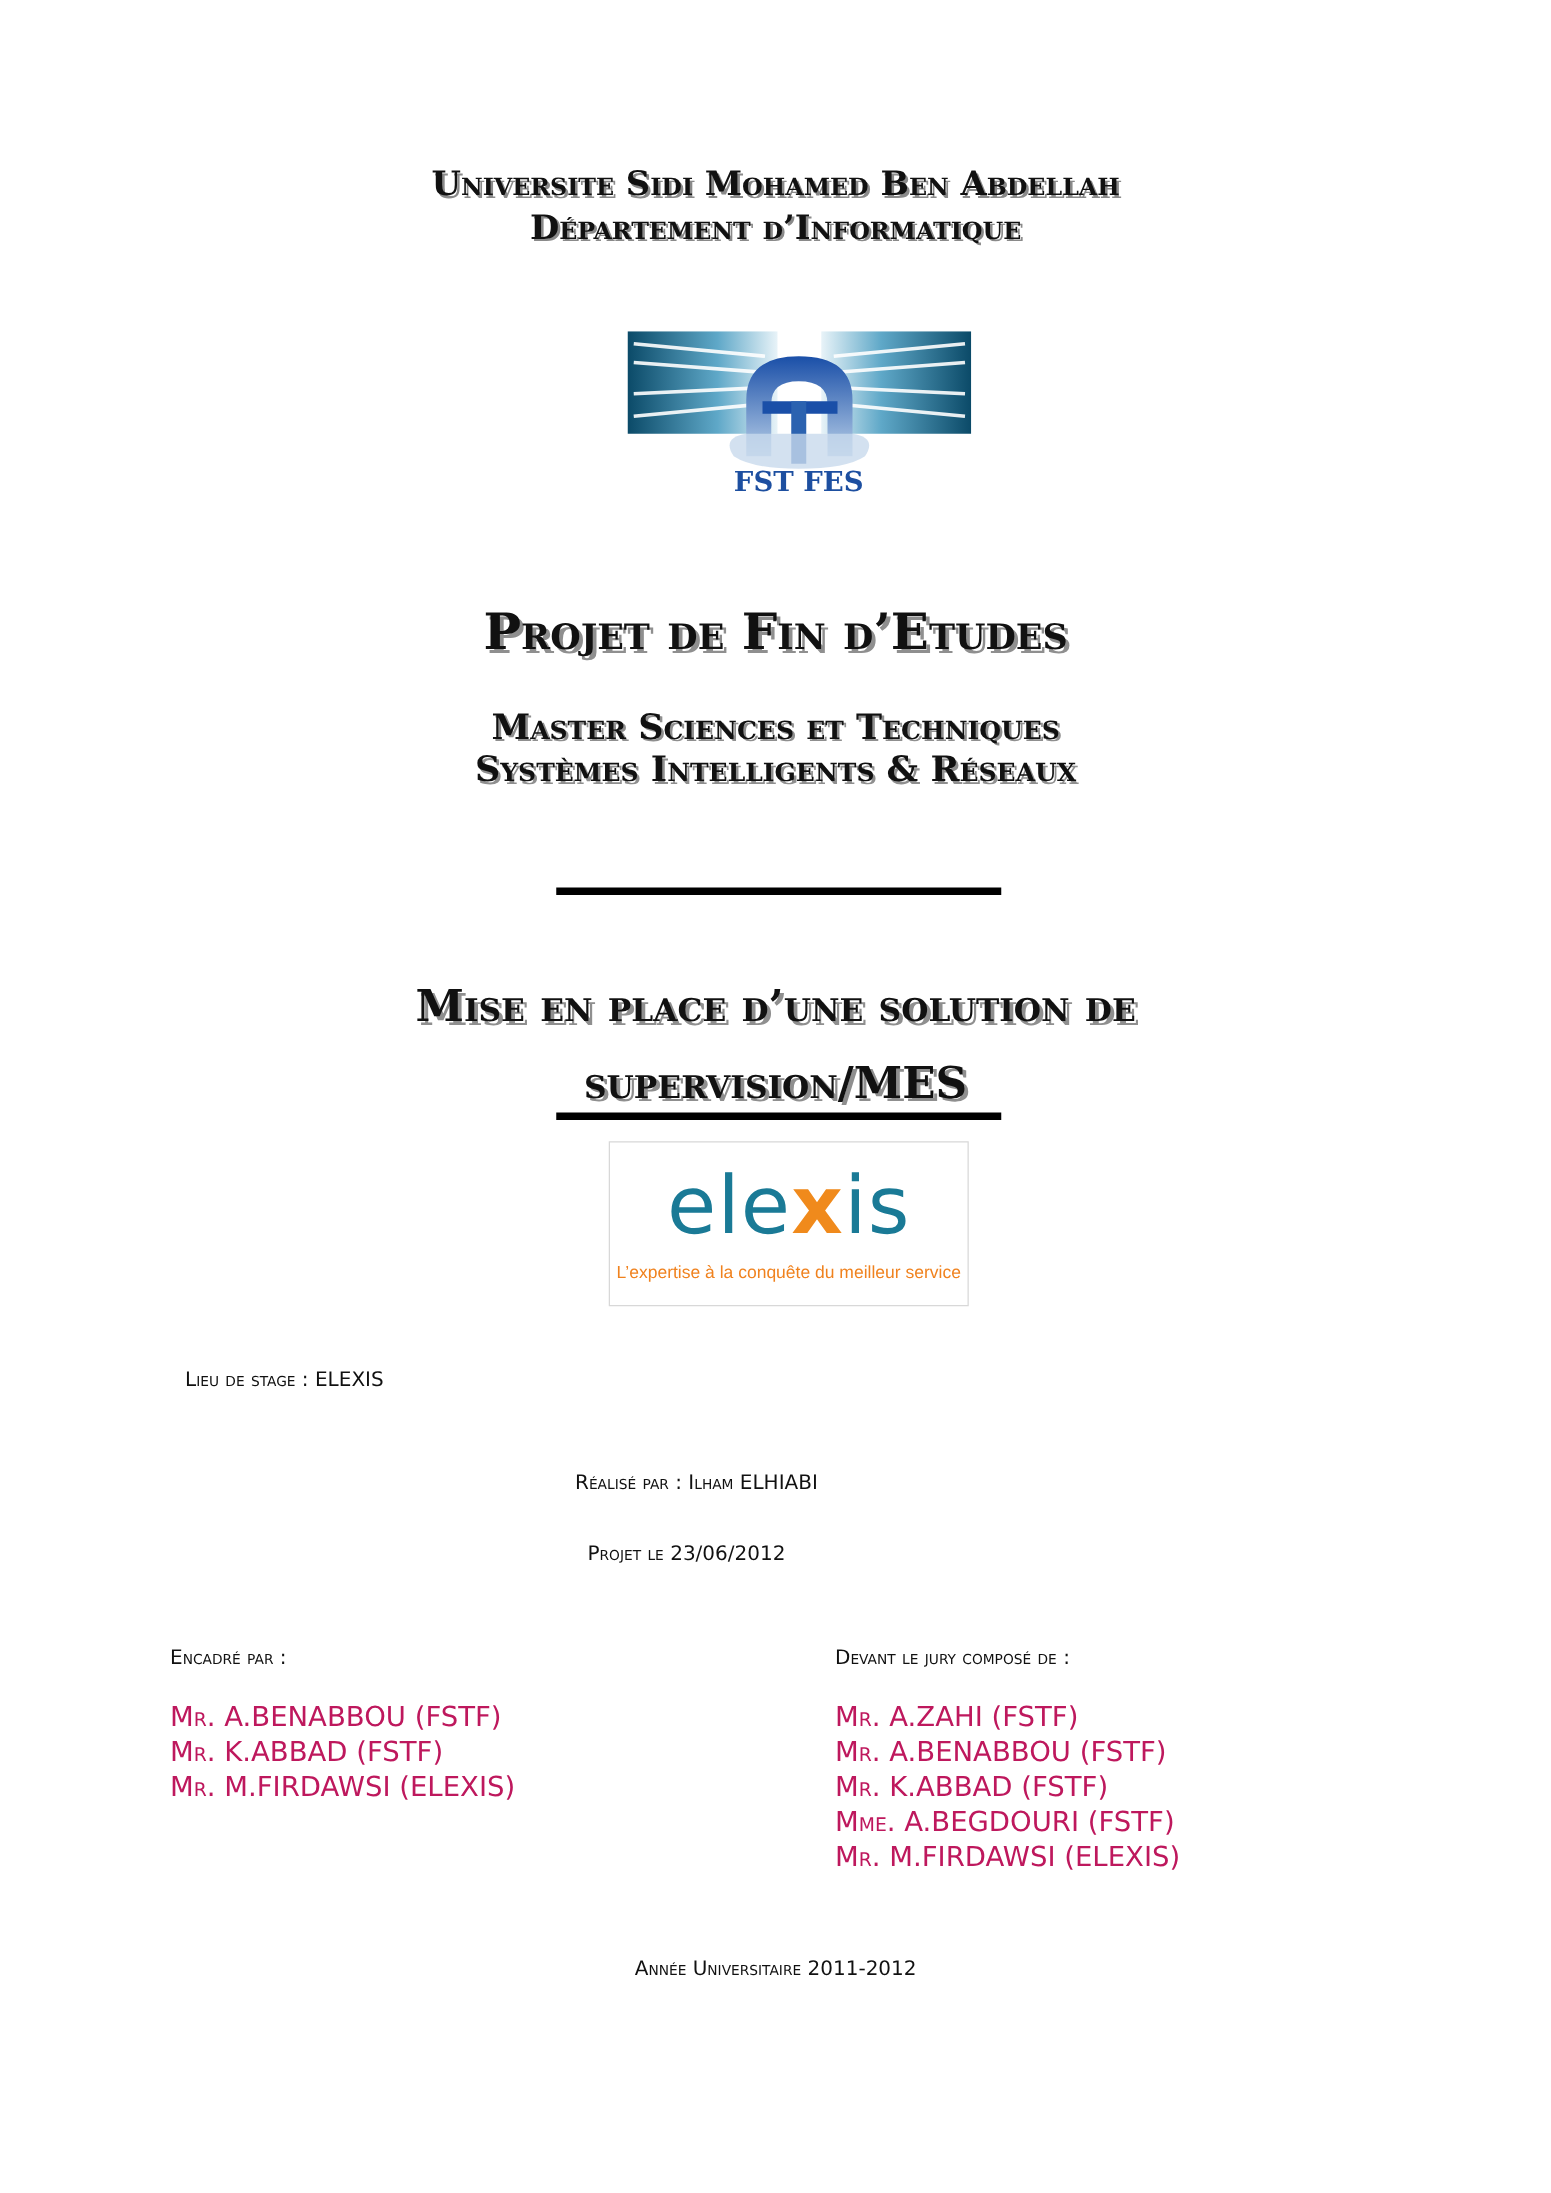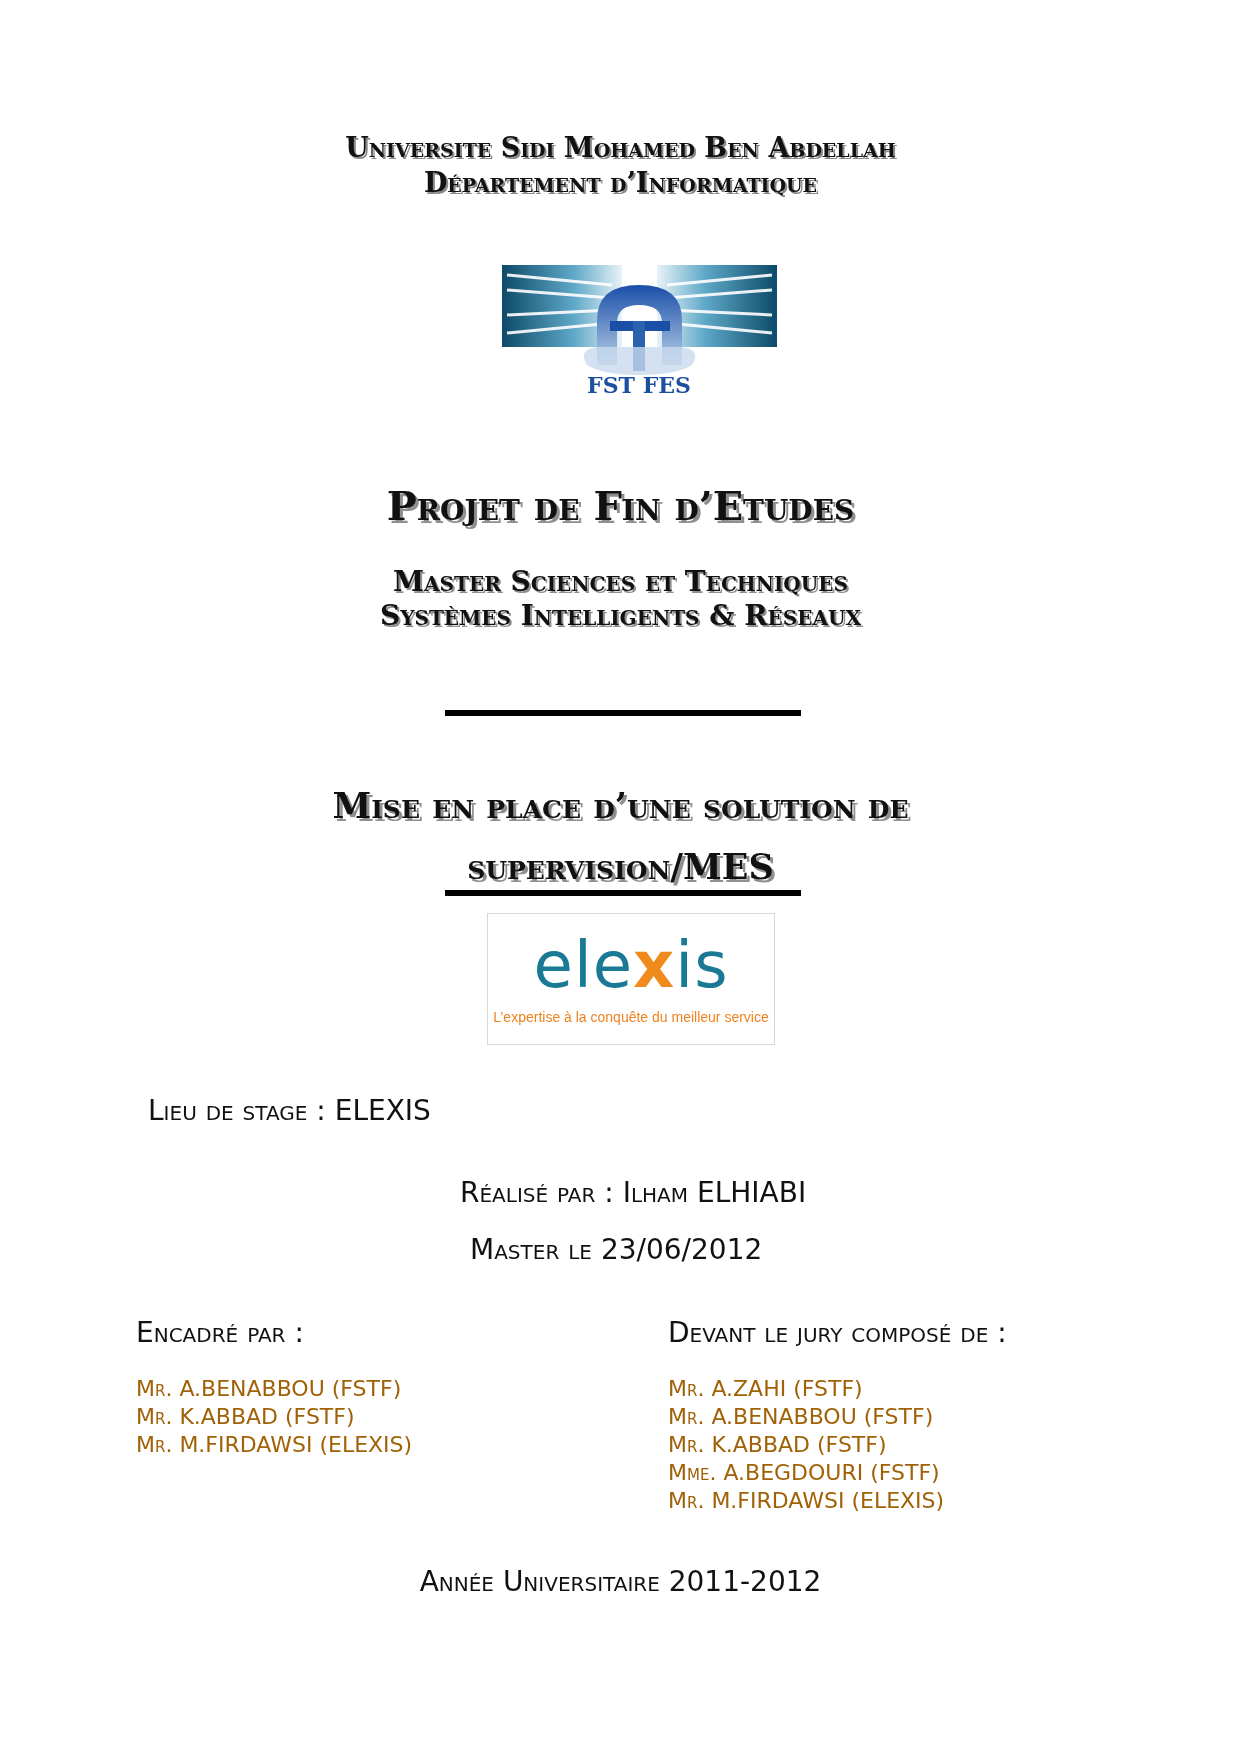--- a/index.html
+++ b/index.html
@@ -10,22 +10,22 @@
   .sc { font-variant:small-caps; }
   .hdr { font-family:"DejaVu Serif", serif; font-size:27px; line-height:35px; font-weight:bold;
          text-shadow: 2px 2px 0 #8a8a8a; }
   .title-main { font-family:"DejaVu Serif", serif; font-size:40px; font-weight:900;
                 text-shadow: 3px 3px 0 #8f8f8f; }
   .subtitle { font-family:"DejaVu Serif", serif; font-size:28px; line-height:34px; font-weight:900;
               text-shadow: 2px 2px 0 #8f8f8f; }
   .proj { font-family:"DejaVu Serif", serif; font-size:35px; font-weight:900;
           text-shadow: 3px 3px 0 #8f8f8f; margin-top: 40px; }
   .rule { height:6px; background:#000; }
-  .body-text { font-family:"DejaVu Sans", sans-serif; font-size:28px; font-variant:small-caps; color:#111; }
-  .names { font-family:"DejaVu Sans", sans-serif; font-size:22px; line-height:28px; font-variant:small-caps; color:#a16207; }
+  .body-text { font-family:"DejaVu Sans", sans-serif; font-size:16px; font-variant:small-caps; color:#111; }
+  .names { font-family:"DejaVu Sans", sans-serif; font-size:22px; line-height:28px; font-variant:small-caps; color:#be185d; }
   .logo-box { border:1px solid #d8d8d8; background:#fff; }
   .elexis-word { font-family:"DejaVu Sans", sans-serif; font-size:64px; color:#1a7a96; letter-spacing:1px; }
   .elexis-x { color:#f08a1c; font-weight:bold; }
   .elexis-tag { font-family:"Liberation Sans", sans-serif; font-size:14px; color:#f0821e; }
 </style>
 </head>
 <body>
 
 <div class="abs center sc hdr" style="top:130px;">
   <div>Universite Sidi Mohamed Ben Abdellah</div>
@@ -95,21 +95,21 @@
   <span>Lieu de stage :</span>
   <span>ELEXIS</span>
 </div>
 
 <div class="abs body-text" style="left:460px; top:1176px;">
   <span>Réalisé par :</span>
   <span>Ilham ELHIABI</span>
 </div>
 
 <div class="abs body-text" style="left:470px; top:1233px;">
-  <span>Master le</span>
+  <span>Projet le</span>
   <span>23/06/2012</span>
 </div>
 
 <div class="abs" style="left:136px; top:1316px;">
   <div class="body-text">Encadré par :</div>
   <div class="names" style="margin-top:26px;">
     <div>Mr. A.BENABBOU (FSTF)</div>
     <div>Mr. K.ABBAD (FSTF)</div>
     <div>Mr. M.FIRDAWSI (ELEXIS)</div>
   </div>

